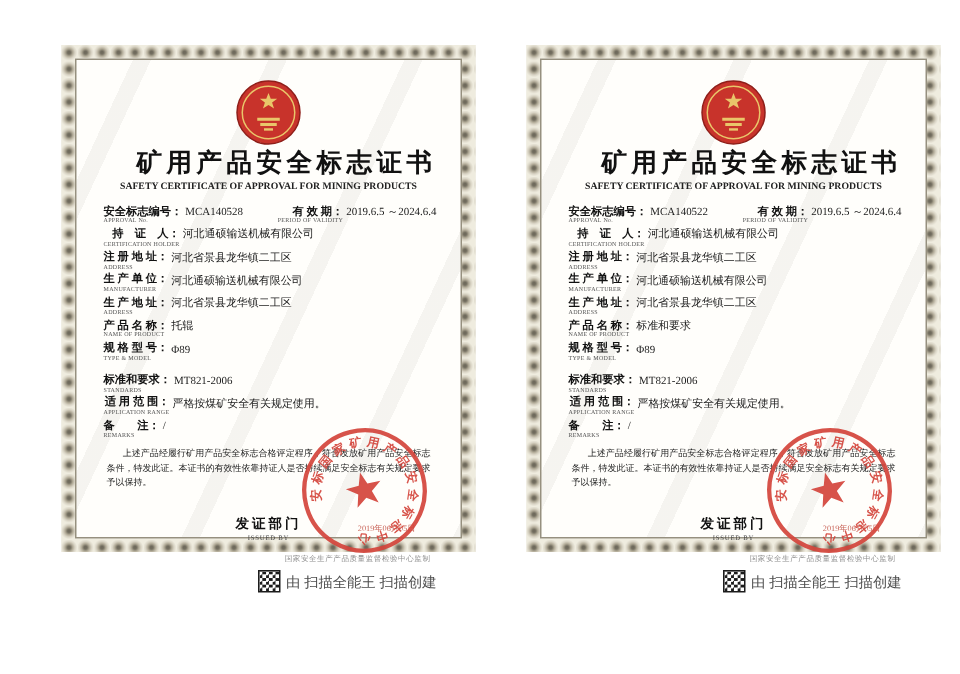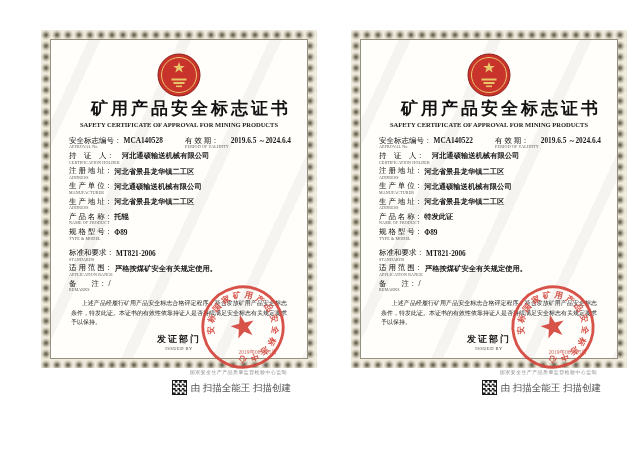--- a/index.html
+++ b/index.html
@@ -12,27 +12,27 @@
         background-size:11px 11px;}
   #cert1{left:41px;} #cert2{left:351px;}
   .cert-inner{position:relative;width:100%;height:100%;box-sizing:border-box;padding:0 16px;
         background:#fffefb;border:1px solid #96907f;
         background-image:repeating-linear-gradient(115deg,transparent 0 34px,rgba(160,156,144,.10) 34px 45px,transparent 45px 82px);}
   .emblem{display:block;margin:13px auto 3px;width:44px;height:44px;}
   .title{font-size:17px;font-weight:bold;letter-spacing:3px;text-align:right;color:#111;line-height:1.1;}
   .subtitle{font-size:6.5px;font-weight:bold;text-align:center;color:#222;margin:2px 0 9px;}
   .frow{display:flex;align-items:flex-start;margin:0 0 2.6px 2px;}
   .lab{flex:0 0 auto;margin-right:2px;}
-  .lab .zh{font-size:7.5px;font-weight:normal;color:#111;line-height:1.15;white-space:nowrap;}
+  .lab .zh{font-size:7.5px;font-weight:bold;color:#111;line-height:1.15;white-space:nowrap;text-align:right;}
   .lab .en{font-size:4px;color:#555;line-height:1;letter-spacing:.2px;white-space:nowrap;}
-  .val{font-size:7.3px;color:#1a1a1a;line-height:1.2;padding-top:.5px;white-space:nowrap;font-weight:bold;}
+  .val{font-size:7.3px;color:#1a1a1a;line-height:1.2;padding-top:.5px;white-space:nowrap;}
   .pairgap{width:26px;}
   .gap{height:6px;}
   .statement{font-size:6px;line-height:1.55;color:#222;margin:7px 4px 3px;text-align:justify;text-indent:1.8em;}
-  .issued{text-align:center;margin-top:6px;}
+  .issued{text-align:center;margin-top:16px;}
   .issued .zh{font-size:9px;font-weight:bold;letter-spacing:2px;color:#111;}
   .issued .en{font-size:4.5px;color:#444;letter-spacing:.5px;}
   .stamp{position:absolute;right:21px;bottom:-12px;width:86px;height:86px;transform:rotate(-14deg);opacity:.92;z-index:3;}
   .stamp-date{position:absolute;right:30px;bottom:2px;font-size:5.5px;color:rgba(190,70,58,.85);z-index:2;}
   .supervisor{position:absolute;top:369px;width:276px;text-align:right;box-sizing:border-box;padding-right:30px;
         font-size:5px;color:#8d8d8d;letter-spacing:.4px;}
   .scanline{position:absolute;top:380px;width:276px;display:flex;justify-content:flex-end;align-items:flex-end;
         gap:4px;box-sizing:border-box;padding-right:26px;font-size:9.5px;color:#4d4d4d;
         font-family:"Liberation Sans","DejaVu Sans",sans-serif;}
   .qr{width:13px;height:13px;border:1px solid #1c1c1c;background:
@@ -224,21 +224,21 @@
           <div class="en">ADDRESS</div>
         </div>
         <div class="val">河北省景县龙华镇二工区</div>
       </div>
 
       <div class="frow">
         <div class="lab">
           <div class="zh">产 品 名 称：</div>
           <div class="en">NAME OF PRODUCT</div>
         </div>
-        <div class="val">特发此证</div>
+        <div class="val">标准和要求</div>
       </div>
 
       <div class="frow">
         <div class="lab">
           <div class="zh">规 格 型 号：</div>
           <div class="en">TYPE &amp; MODEL</div>
         </div>
         <div class="val">Φ89</div>
       </div>
 

